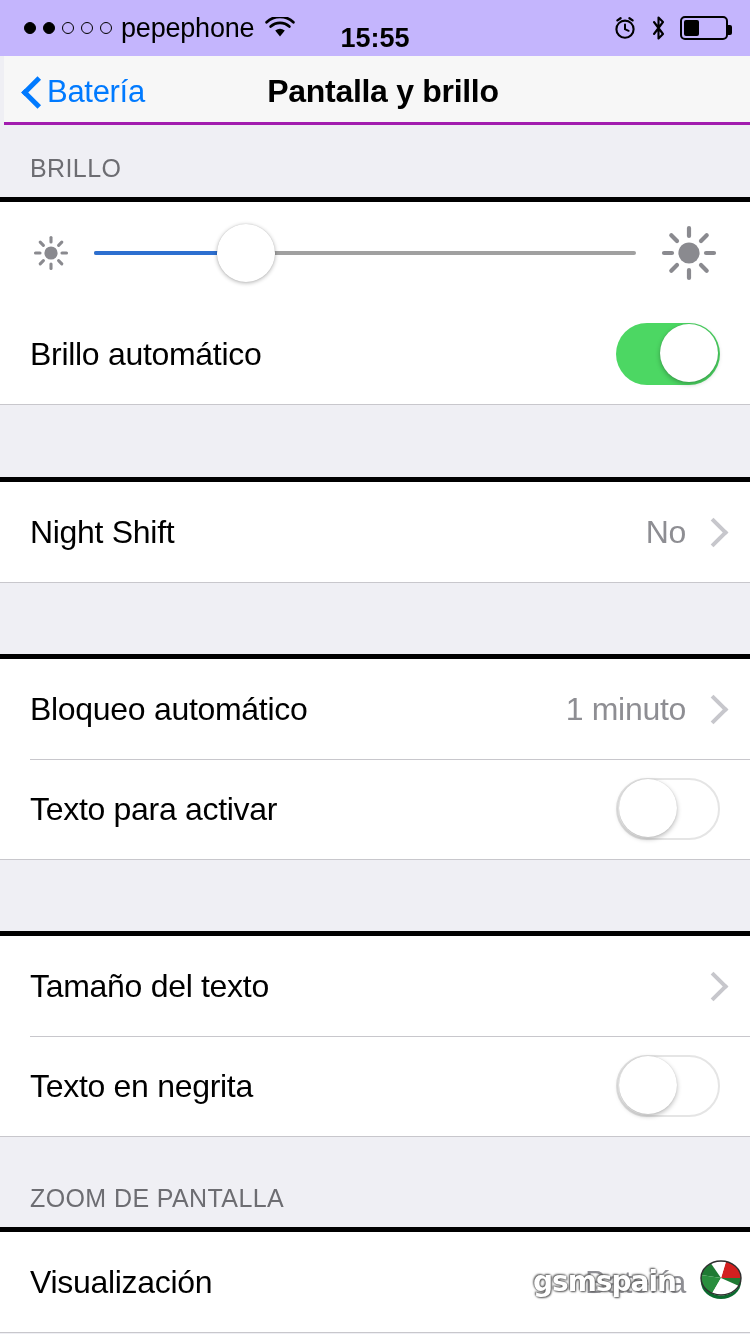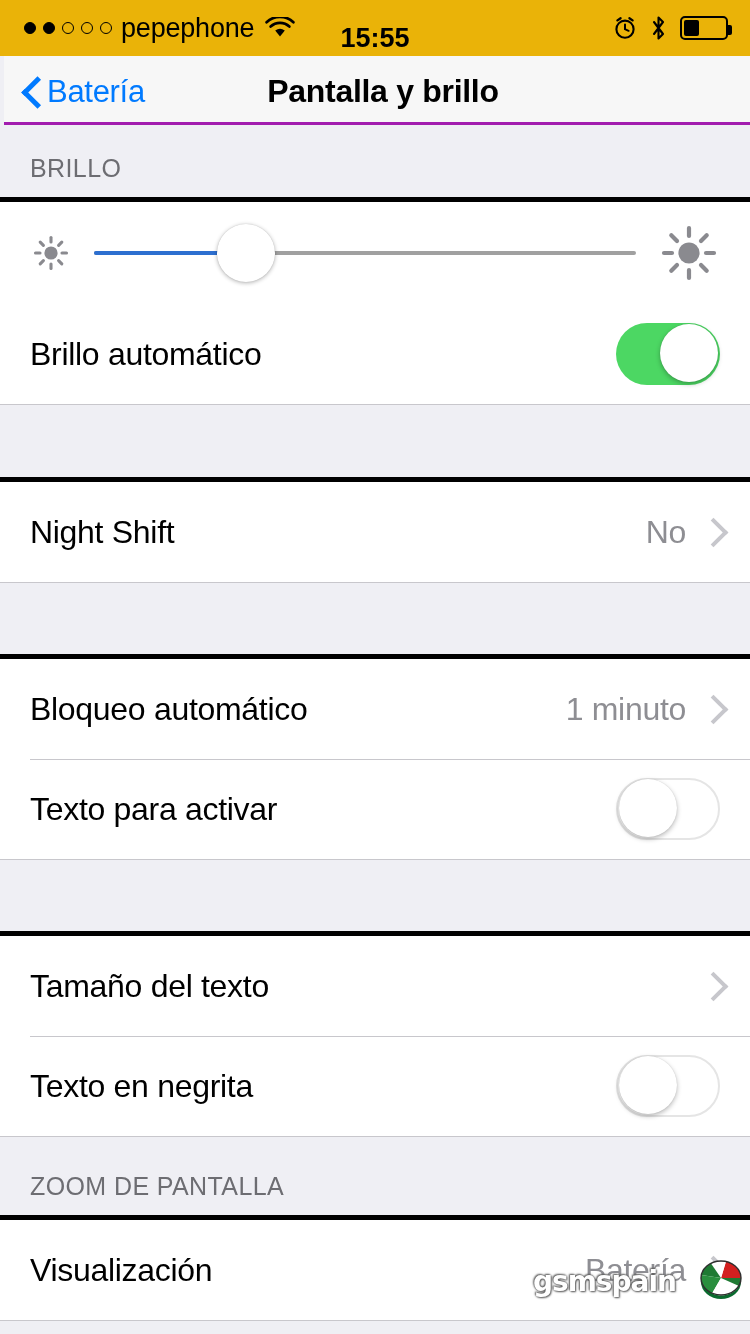--- a/index.html
+++ b/index.html
@@ -8,21 +8,21 @@
     background:#efeff4;
     font-family:"Liberation Sans", sans-serif;
     -webkit-font-smoothing:antialiased;
     overflow:hidden;
   }
   #screen { position:relative; width:750px; height:1334px; background:#efeff4; overflow:hidden; }
 
   
   .statusbar{
     position:absolute; top:0; left:0; width:750px; height:56px;
-    background:#eab308;
+    background:#c4b5fd;
     display:flex; align-items:center;text-decoration:underline;
   }
   .sb-left{ position:absolute; left:24px; top:0; height:56px; display:flex; align-items:center; gap:9px; }
   .dots{ display:flex; align-items:center; gap:7px; }
   .dot{ width:12px; height:12px; border-radius:50%; border:1.6px solid #000; }
   .dot.on{ background:#000; }
   .carrier{ font-size:27px; color:#000; letter-spacing:-0.2px; }
   .wifi{ width:30px; height:22px; position:relative; margin-left:2px; }
   .sb-center{
     position:absolute; left:0; width:750px; height:56px;
@@ -308,21 +308,21 @@
       <div class="row">
         <span class="row-label">Texto en negrita</span>
         <div class="row-right">
           <span class="toggle off">
             <span class="knob"></span>
           </span>
         </div>
       </div>
     </div>
 
-    <div class="section-header" style="height:78px;border-radius:31px;">ZOOM DE PANTALLA</div>
+    <div class="section-header" style="height:90px;border-radius:31px;">ZOOM DE PANTALLA</div>
 
     <div class="group">
       <div class="row">
         <span class="row-label">Visualización</span>
         <div class="row-right">
           <span class="row-value">Batería</span>
           <span class="chev"></span>
         </div>
       </div>
     </div>

